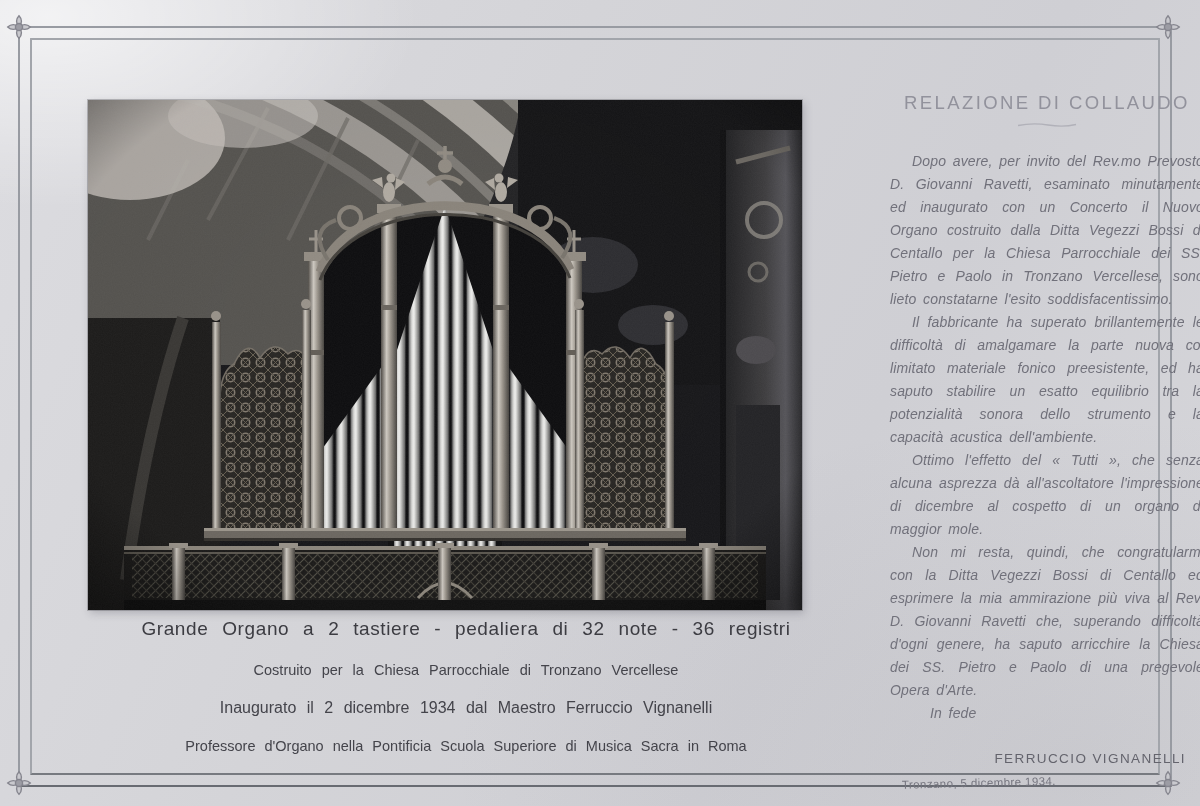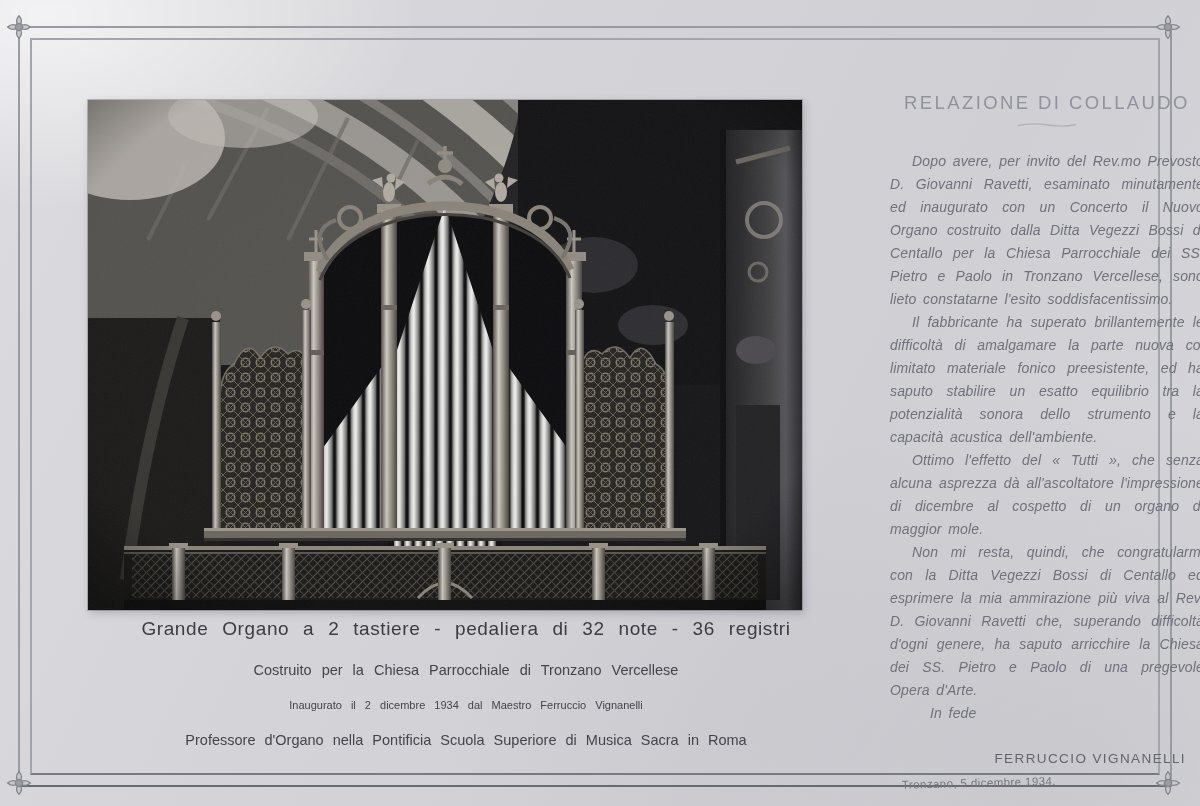--- a/index.html
+++ b/index.html
@@ -12,21 +12,21 @@
   .frame{position:absolute;border:2px solid #989ba2;border-bottom-color:#686b72;border-radius:1px;}
   .frame-outer{left:18px;top:26px;width:1150px;height:757px;}
   .frame-inner{left:30px;top:38px;width:1126px;height:733px;border-color:#a2a5ab;border-bottom-color:#777a80;}
   .rosette{position:absolute;width:28px;height:28px;}
   .photo{position:absolute;left:88px;top:100px;width:714px;height:510px;
     box-shadow:0 0 0 1px rgba(90,90,95,.35), 2px 3px 8px rgba(60,60,70,.25);background:#17171a;}
   .photo svg{display:block}
   .caption{position:absolute;left:108px;top:618px;width:716px;text-align:center;color:#3c3c42;}
   .cap-l1{font-size:19px;letter-spacing:.6px;word-spacing:8px;}
   .cap-l2{font-size:14.5px;margin-top:22px;word-spacing:6px;color:#44444b;}
-  .cap-l3{font-size:11px;margin-top:21px;word-spacing:6px;color:#44444b;}
+  .cap-l3{font-size:16px;margin-top:21px;word-spacing:6px;color:#44444b;}
   .cap-l4{font-size:14.5px;margin-top:21px;word-spacing:5px;color:#44444b;}
   .report{position:absolute;left:890px;top:92px;width:314px;color:#71717b;}
   .report-title{text-align:center;font-size:18.5px;letter-spacing:2.4px;color:#92929c;white-space:nowrap;}
   .flourish{display:block;margin:7px auto 0 auto;}
   .report-body{margin-top:22px;font-size:14px;line-height:23px;text-align:justify;
     word-spacing:2.6px;letter-spacing:.15px;font-style:italic;}
   .report-body p{margin:0;text-indent:22px;}
   .closing{text-indent:40px !important;}
   .signature{margin-top:26px;text-align:right;padding-right:18px;font-size:13.5px;
     letter-spacing:1.4px;color:#64646d;}

